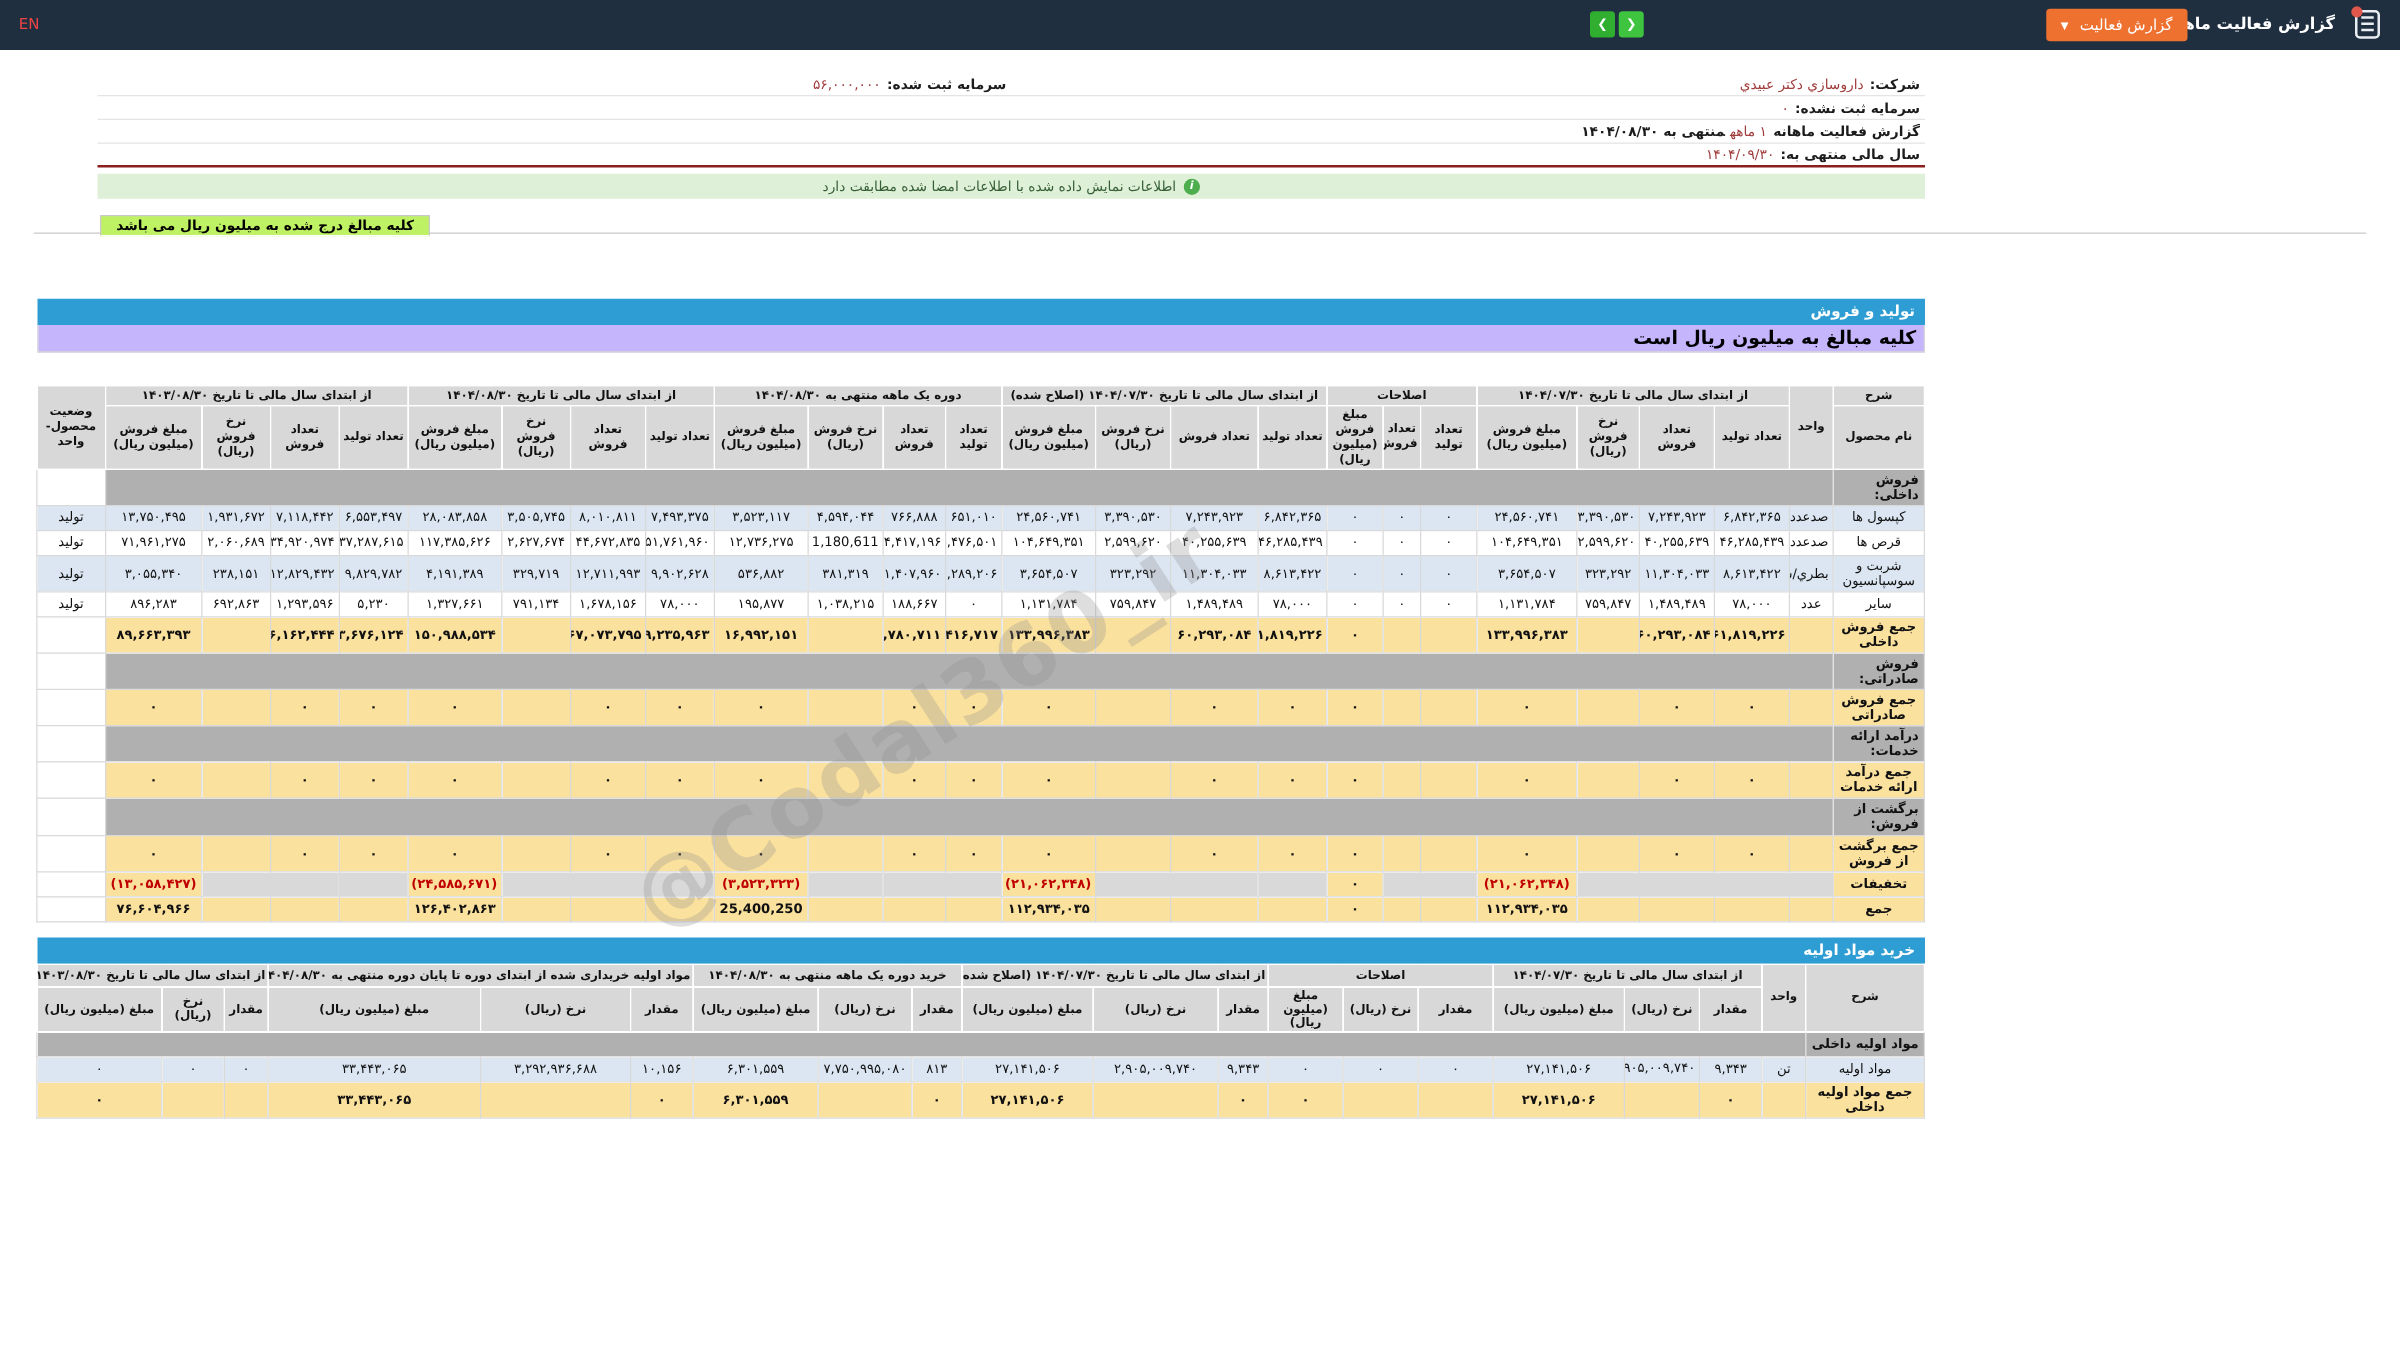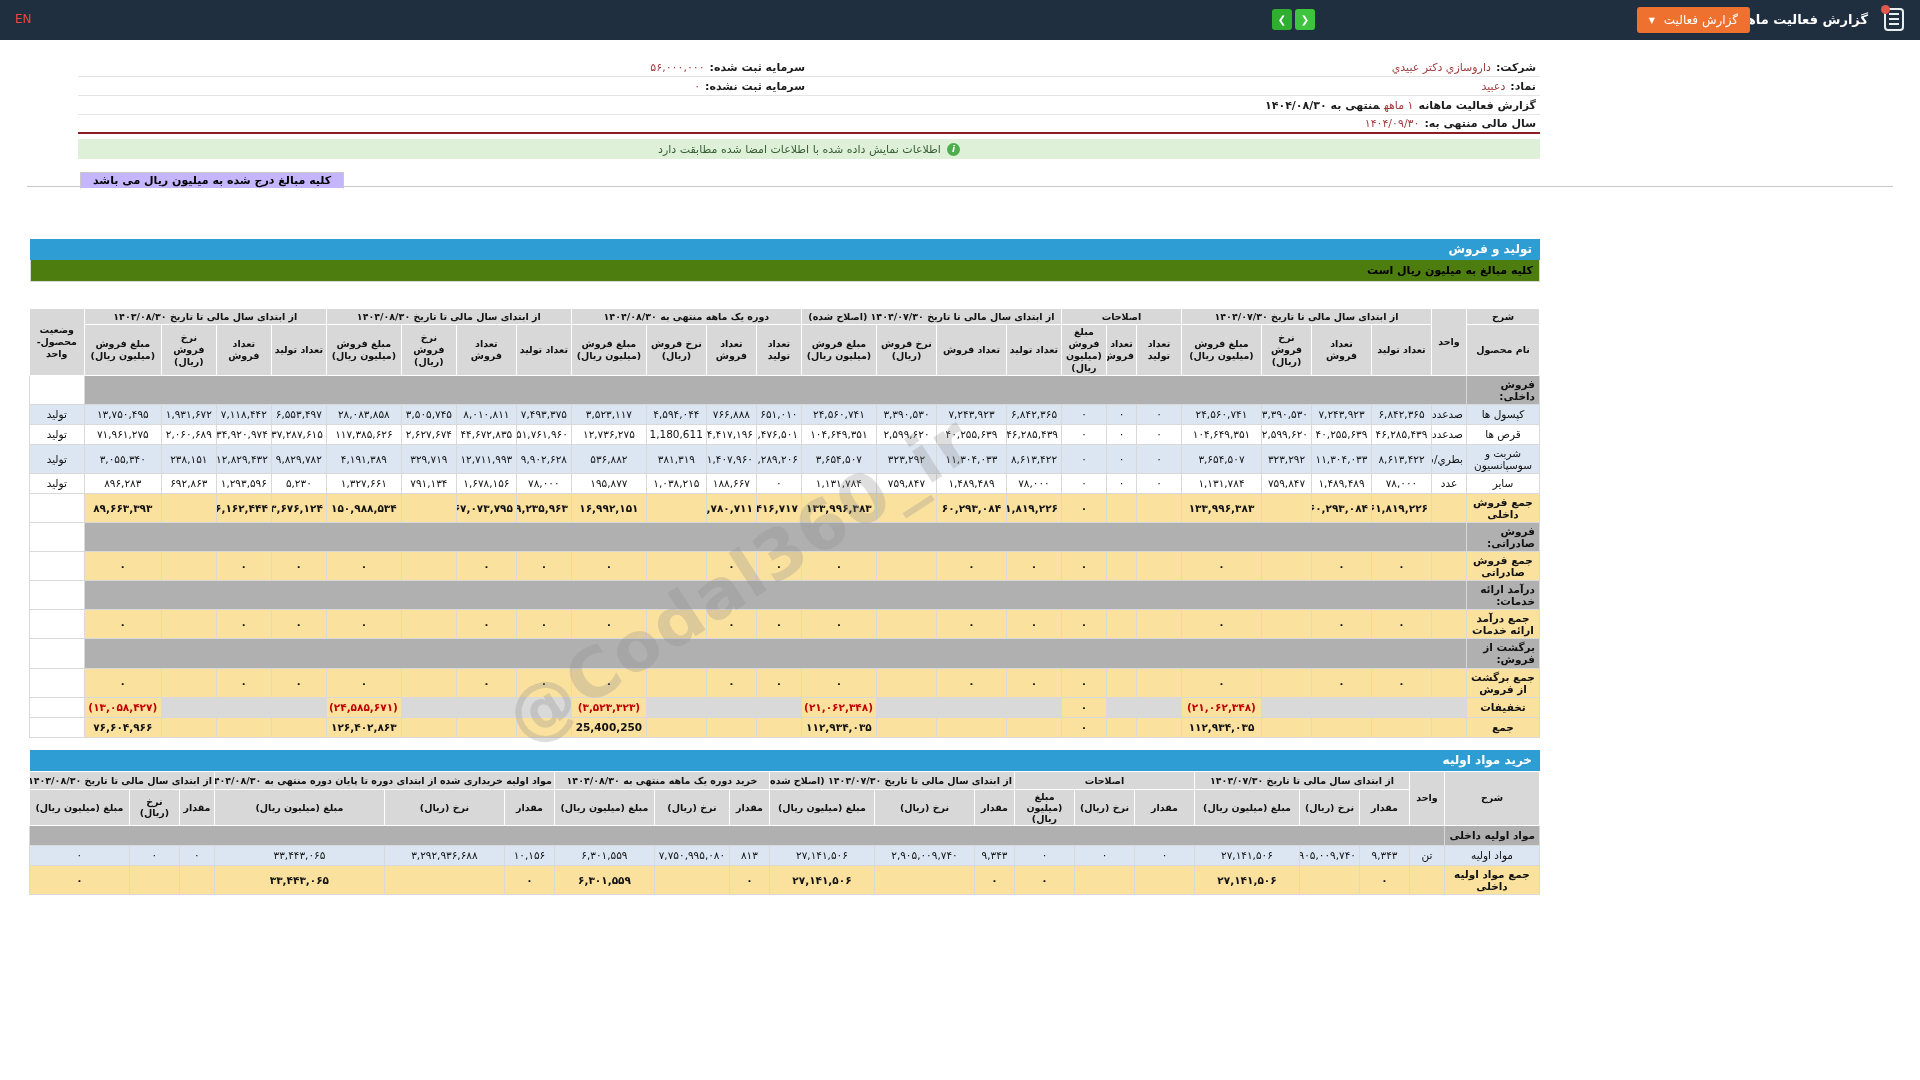--- a/index.html
+++ b/index.html
@@ -31,27 +31,27 @@
   .c-suffix{font-weight:bold;color:#1c1c1c;margin-right:4px}
 
   
   .alert{width:1462px;margin:5px 380px 0 auto;background:#dff0d8;height:20px;
     display:flex;align-items:center;justify-content:center;gap:6px;font-size:11px;color:#355e35}
   .info-icon{width:13px;height:13px;border-radius:50%;background:#4cae4c;color:#fff;font-size:9px;line-height:13px;
     text-align:center;font-weight:bold;font-style:italic;flex:0 0 13px}
 
   
   .tabbar{margin:9px 27px 0 27px;border-bottom:1px solid #c9c9c9;text-align:left;height:19px}
-  .tab{display:inline-block;margin-left:53px;background:#c4b5fd;border:1px solid #c9c9c9;border-bottom:1px solid #fff;
+  .tab{display:inline-block;margin-left:53px;background:#bef264;border:1px solid #c9c9c9;border-bottom:1px solid #fff;
     font-size:11px;font-weight:bold;padding:1px 12px;position:relative;top:1px;cursor:pointer}
 
   
   .content{width:1510px;margin:52px 380px 0 auto}
   .bluebar{height:21px;background:#2e9dd3;color:#fff;font-size:12px;font-weight:bold;line-height:21px;padding-right:8px}
-  .notebar{height:22px;border:1px solid #d7d7d7;border-top:none;background:#4d7c0f;font-size:11px;font-weight:bold;
+  .notebar{height:22px;border:1px solid #d7d7d7;border-top:none;background:#c4b5fd;font-size:15px;font-weight:bold;
     line-height:21px;padding-right:6px;margin-bottom:26px}
   .gap{height:12px}
 
   
   table{width:1510px;border-collapse:collapse;table-layout:fixed}
   th{background:#d8d8d8;border:1px solid #fff;font-size:9.5px;font-weight:bold;color:#111;padding:1px 2px;overflow:hidden}
   tr.group-row th{height:16px;white-space:nowrap}
   tr.group-row th.vspan{white-space:normal;vertical-align:middle;line-height:1.25}
   #t1 tr.sub-row th{height:37px;vertical-align:middle;line-height:1.25}
   #t2 tr.group-row th,#t2 tr.sub-row th{height:18px}
@@ -95,23 +95,20 @@
 <div class="company">
   <div class="c-row">
     <div class="c-half">
       <span class="c-label">شرکت:</span><span class="c-val">داروسازي دکتر عبيدي</span>
     </div>
     <div class="c-half">
       <span class="c-label">سرمایه ثبت شده:</span><span class="c-val">۵۶,۰۰۰,۰۰۰</span>
     </div>
   </div>
   <div class="c-row">
-    <div class="c-half">
-      <span class="c-label">نماد:</span><span class="c-val">دعبيد</span>
-    </div>
     <div class="c-half">
       <span class="c-label">سرمایه ثبت نشده:</span><span class="c-val">۰</span>
     </div>
   </div>
   <div class="c-row">
     <div class="c-half">
       <span class="c-label">گزارش فعالیت ماهانه</span><span class="c-val">۱ ماهه</span><span class="c-suffix">منتهی به ۱۴۰۴/۰۸/۳۰</span>
     </div>
   </div>
   <div class="c-row">

